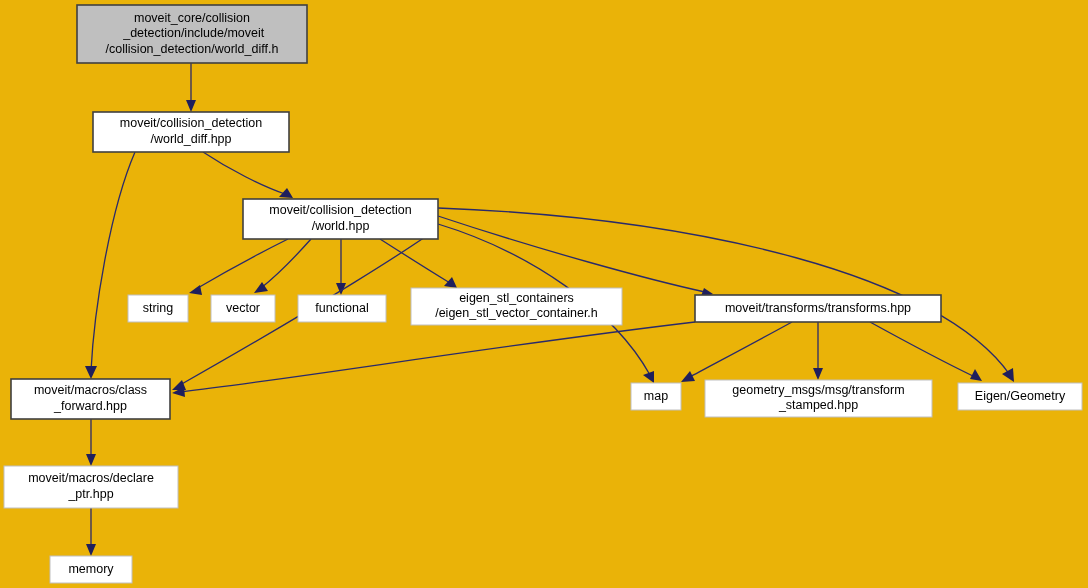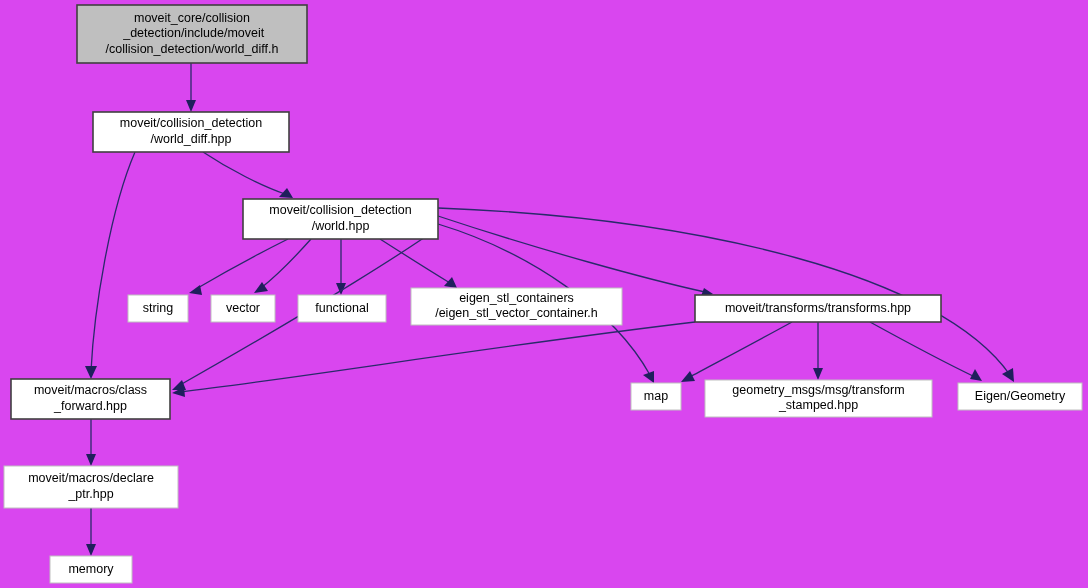--- a/index.html
+++ b/index.html
@@ -8,21 +8,21 @@
     padding: 0;
     background: #ffffff;
   }
   body {
     font-family: "Liberation Sans", sans-serif;
   }
   #graph-root {
     position: relative;
     width: 1088px;
     height: 588px;
-    background: #d946ef;
+    background: #eab308;
     overflow: hidden;
   }
   svg#dep-graph {
     display: block;
     width: 1088px;
     height: 588px;
   }
   .node-box {
     fill: #ffffff;
     stroke: #bfbfbf;

